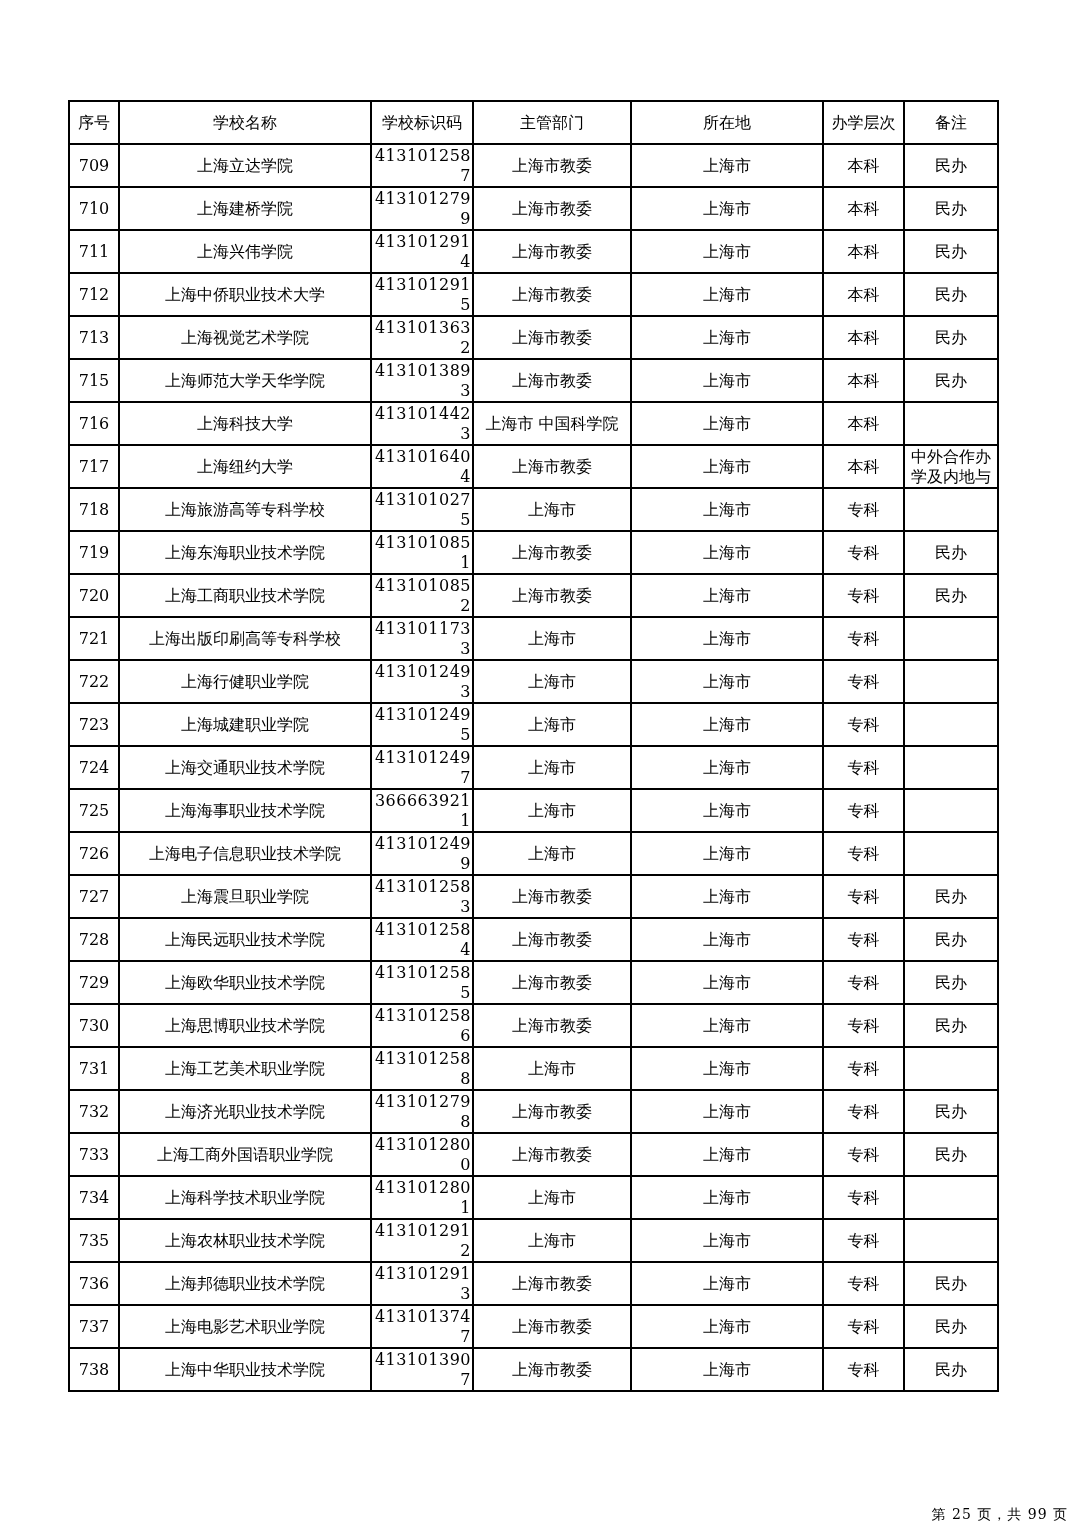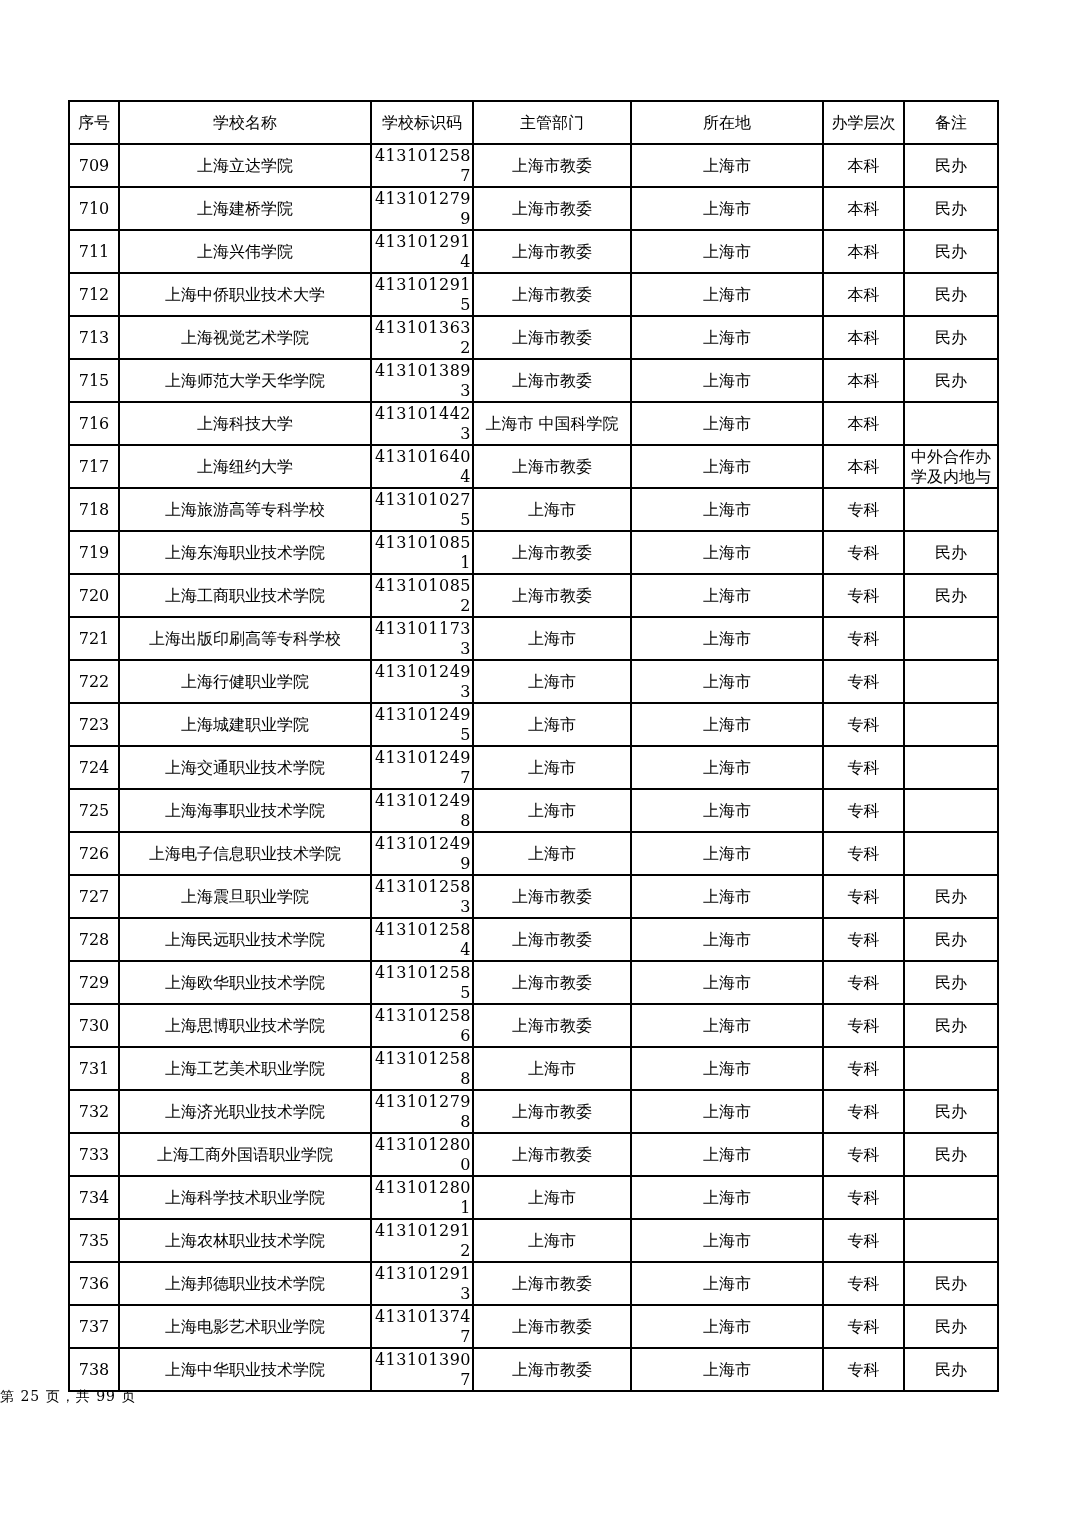--- a/index.html
+++ b/index.html
@@ -40,24 +40,24 @@
     overflow: hidden;
     word-break: break-all;
   }
   .school-table thead tr { height: 43px; }
   .school-table tbody tr { height: 43px; }
   .school-table td.col-name   { padding: 8px 17px; }
   .school-table td.col-code   { padding: 0 1px; letter-spacing: 0.5px; text-align: right; }
   .school-table td.col-remark { padding: 0 5px; }
   .page-footer {
     position: absolute;
-    top: 1388px;
+    top: 1506px;
     left: 0;
     width: 100%;
-    text-align: left;
+    text-align: right;
     font-size: 14px;
     letter-spacing: 1px;
     color: #000000;
   }
 </style>
 </head>
 <body>
 
 <div class="page">
 
@@ -214,21 +214,21 @@
           <td class="col-name">上海交通职业技术学院</td>
           <td class="col-code">4131012497</td>
           <td class="col-dept">上海市</td>
           <td class="col-location">上海市</td>
           <td class="col-level">专科</td>
           <td class="col-remark"></td>
         </tr>
         <tr>
           <td class="col-no">725</td>
           <td class="col-name">上海海事职业技术学院</td>
-          <td class="col-code">4131012498</td>
+          <td class="col-code">3666639211</td>
           <td class="col-dept">上海市</td>
           <td class="col-location">上海市</td>
           <td class="col-level">专科</td>
           <td class="col-remark"></td>
         </tr>
         <tr>
           <td class="col-no">726</td>
           <td class="col-name">上海电子信息职业技术学院</td>
           <td class="col-code">4131012499</td>
           <td class="col-dept">上海市</td>

